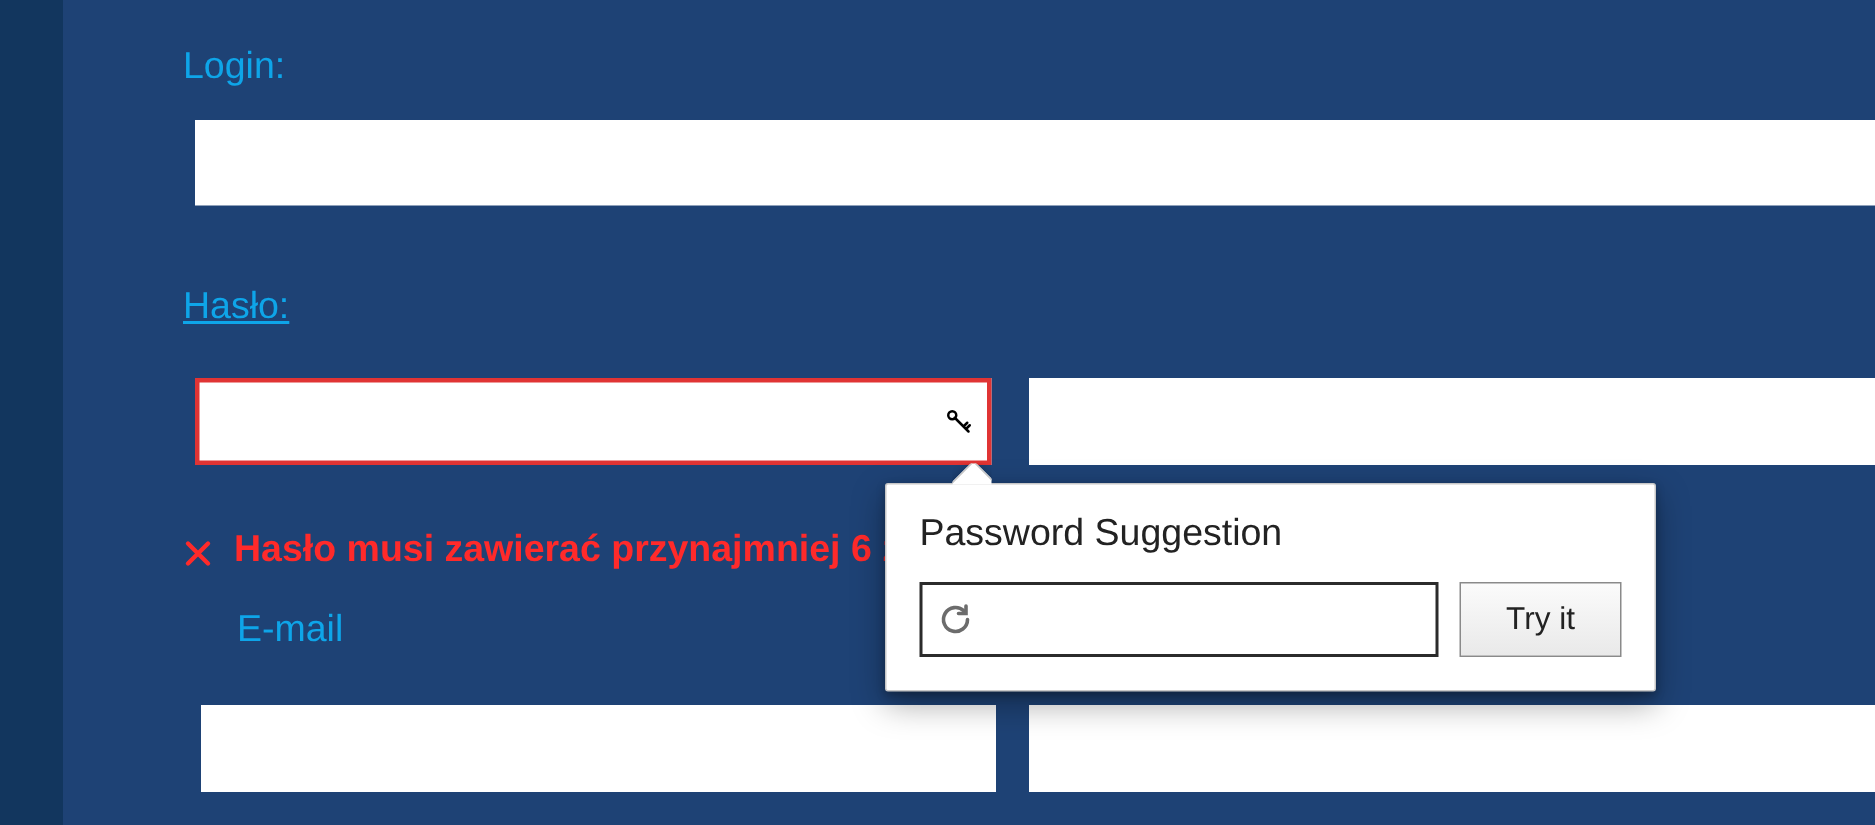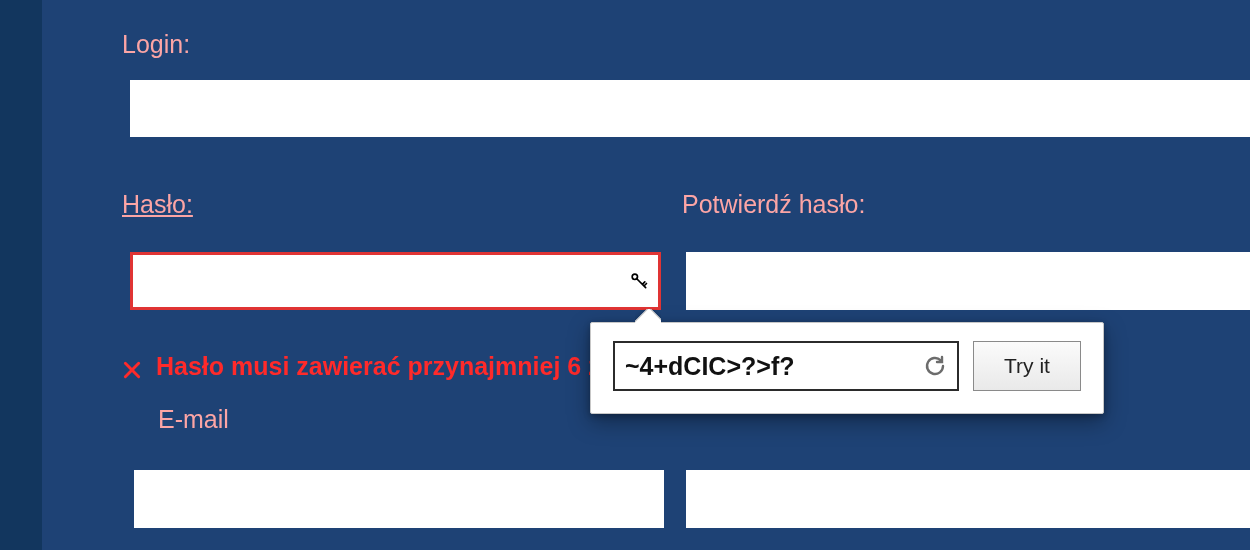--- a/index.html
+++ b/index.html
@@ -19,21 +19,21 @@
     width: 42px; height: 100%;
     background: #12365e;
   }
   .form-area {
     position: absolute;
     left: 42px; top: 0;
     width: 1208px; height: 100%;
     background: #1e4275;
   }
   .label {
-    color: #fca5a5;
+    color: #0ea5e9;
     font-size: 25px;
     font-weight: 300;
   }
   .field {
     background: #ffffff;
     border: none;
     outline: none;
     font-size: 22px;
     padding: 0 14px;
   }
@@ -160,21 +160,20 @@
 <body>
 
 <div class="sidebar-strip"></div>
 
 <div class="form-area">
 
   <div id="lbl-login" class="label">Login:</div>
   <input id="in-login" class="field" type="text" value="" style="">
 
   <div id="lbl-pass" class="label">Hasło:</div>
-  <div id="lbl-conf" class="label">Potwierdź hasło:</div>
 
   <div id="in-pass-wrap">
     <input id="in-pass" class="field error" type="password" value="" style="">
     <span class="key-icon">
       <svg viewBox="0 0 24 24" width="20" height="20" fill="currentColor">
         <circle cx="7" cy="7" r="3.2" fill="none" stroke="currentColor" stroke-width="2"></circle>
         <path d="M9 9 L20 20 M16 16 L19 13 M18 18 L21 15" stroke="currentColor" stroke-width="2" fill="none" stroke-linecap="round"></path>
       </svg>
     </span>
   </div>
@@ -190,23 +189,23 @@
     </span>
     <span>Hasło musi zawierać przynajmniej 6 zn</span>
   </div>
 
   <div id="lbl-email" class="label">E-mail</div>
   <input id="in-email1" class="field" type="text" value="" style="">
   <input id="in-email2" class="field" type="text" value="" style="">
 
   <div class="popover">
     <div class="caret"></div>
+    <div class="popover-title">Password Suggestion</div>
     <div class="popover-row">
       <div class="suggest-box">
-        <span class="suggest-text">~4+dCIC&gt;?&gt;f?</span>
         <span class="refresh-icon">
           <svg viewBox="0 0 24 24" width="24" height="24" fill="none" stroke="currentColor" stroke-width="2.4" stroke-linecap="round">
             <path d="M20 12a8 8 0 1 1-2.34-5.66"></path>
             <polyline points="19 3 19 8 14 8"></polyline>
           </svg>
         </span>
       </div>
       <button class="try-btn">Try it</button>
     </div>
   </div>

